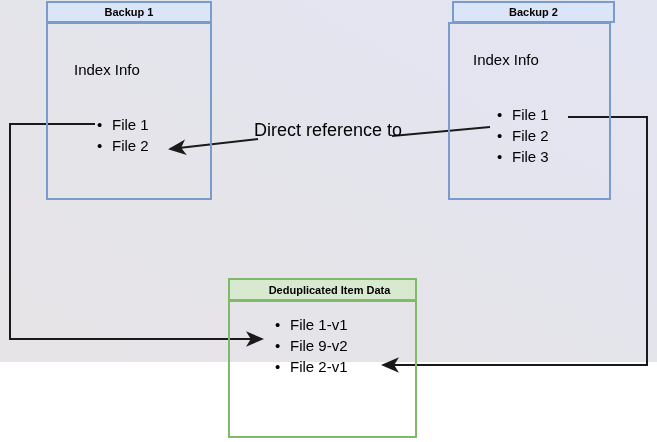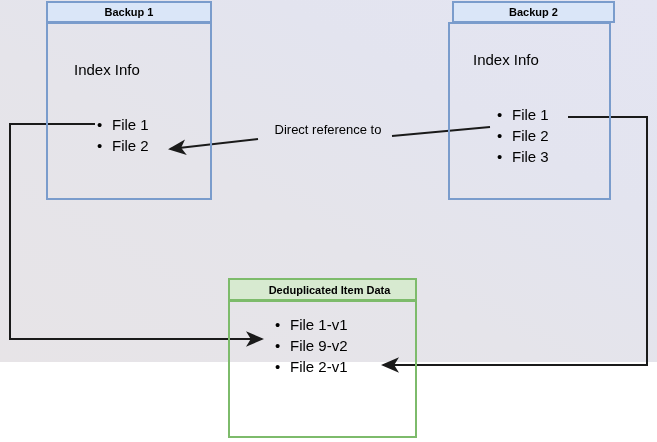--- a/index.html
+++ b/index.html
@@ -74,21 +74,21 @@
   .item-list li::before {
     content: "\2022";
     position: absolute;
     left: 0;
     top: 0;
     font-size: 15px;
     line-height: 21px;
   }
   .edge-label {
     position: absolute;
-    font-size: 13px;
+    font-size: 18px;
     color: #000;
     text-align: center;
     line-height: 16px;
     white-space: nowrap;
   }
 </style>
 </head>
 <body>
 
 <div id="canvas">

